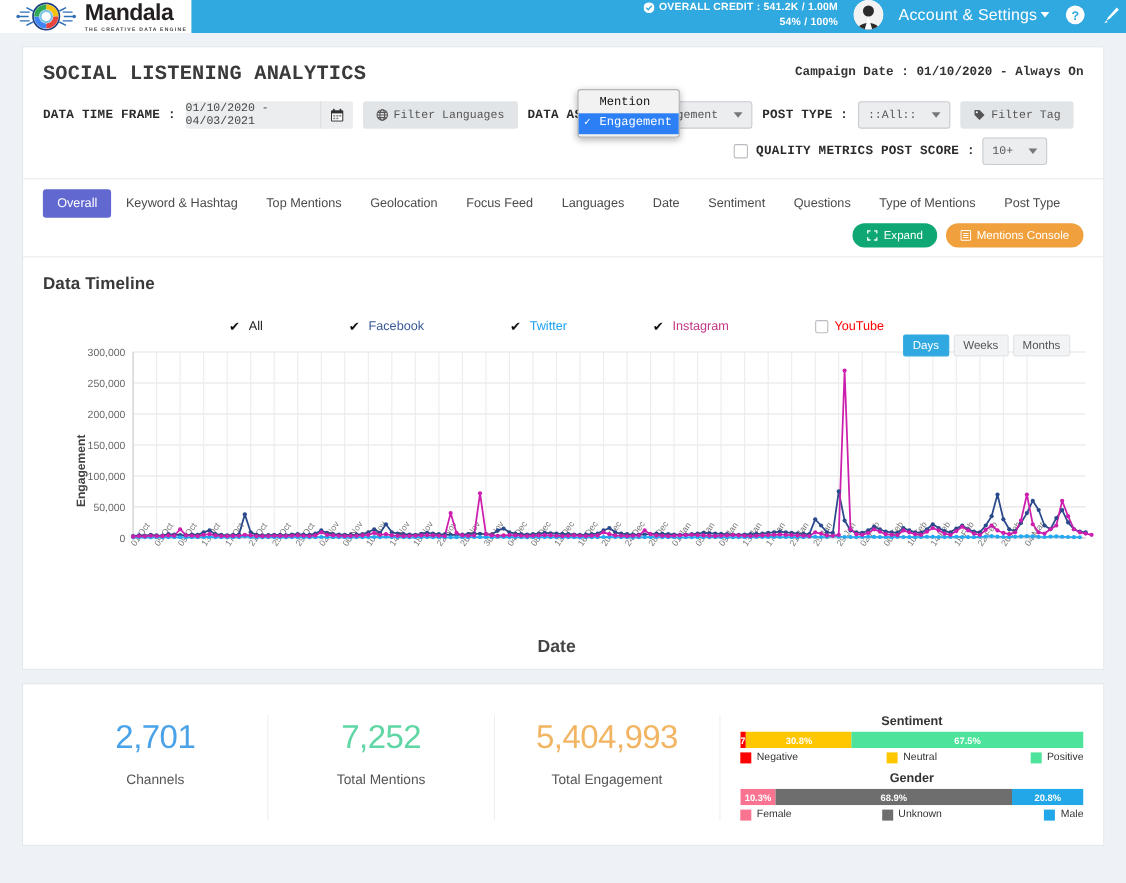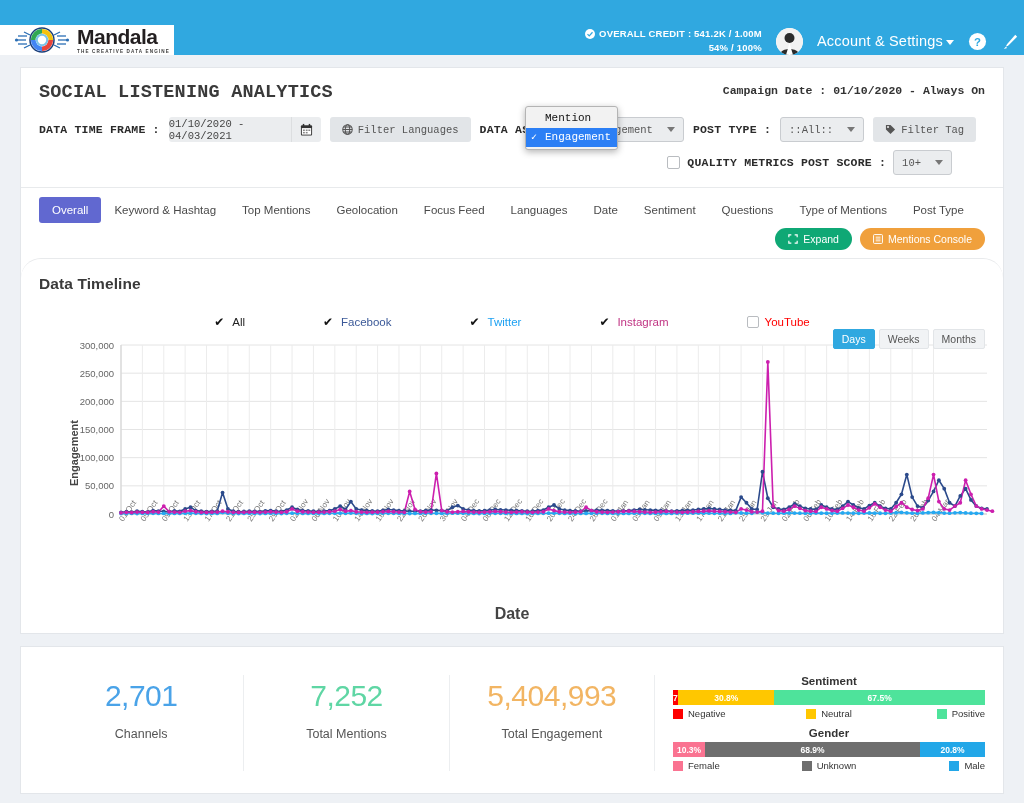--- a/index.html
+++ b/index.html
@@ -3,21 +3,21 @@
 <meta charset="utf-8">
 <style>
   * { box-sizing: border-box; margin: 0; padding: 0; }
   html, body {
     width: 1024px; height: 803px;
     font-family: "Liberation Sans", sans-serif;
     background: #eef1f5;
     overflow: hidden;
   }
   
-  .topbar { display: flex; height: 55px; background: #30a8e0; align-items: flex-end; }
+  .topbar { display: flex; height: 30px; background: #30a8e0; align-items: flex-start; }
   .logo-box {
     width: 174px; background: #ffffff; display: flex; align-items: center;
     padding-left: 14px; gap: 7px;
   }
   .logo-mark { width: 56px; height: 30px; flex: none; }
   .logo-text { display: flex; flex-direction: column; line-height: 1; }
   .logo-name { font-size: 21px; font-weight: bold; color: #231f20; letter-spacing: -0.5px; }
   .logo-tag { font-size: 4.6px; color: #3a3a3a; letter-spacing: 1.15px; margin-top: 3px; font-weight: bold;}
   .topbar-right {
     flex: 1; display: flex; align-items: center; justify-content: flex-end;
@@ -70,21 +70,21 @@
   
   .tabs-wrap { border-top: 1px solid #e8eaec; padding: 9px 18px 0 18px; position: relative; }
   .tabs { display: flex; align-items: center; gap: 0; }
   .tab { font-size: 11.5px; color: #4a4a4a; padding: 7px 13px; border-radius: 3px; white-space: nowrap;}
   .tab.active { background: #6168d0; color: #fff; }
   .tab-actions { display: flex; justify-content: flex-end; gap: 8px; margin-top: 5px; padding-bottom: 8px;}
   .pill { border-radius: 13px; height: 22px; display: flex; align-items: center; gap: 5px; padding: 0 13px; font-size: 10.5px; color: #fff; }
   .pill.green { background: #0fa875; }
   .pill.orange { background: #f0a03c; }
   
-  .chart-card { border-top: 1px solid #e8eaec; padding: 16px 18px 10px 18px; position: relative; border-radius: 20px;}
+  .chart-card { border-top: 1px solid #e8eaec; padding: 16px 30px 10px 18px; position: relative;}
   .sec-title { font-size: 15.5px; color: #3a3a3a; font-weight: bold; letter-spacing: .1px;}
   .legend { display: flex; justify-content: center; gap: 78px; margin-top: 22px; font-size: 11.5px; }
   .lg { display: flex; align-items: center; gap: 6px; }
   .lg .tick { font-size: 12px; color: #111; width: 12px; }
   .lg .box { width: 12px; height: 12px; border: 1px solid #b9bcc0; background: #fff; border-radius: 2px;}
   .plot-wrap { position: relative; margin-top: 10px; height: 228px; }
   .gran { position: absolute; right: 0; top: -10px; display: flex; gap: 4px; z-index: 5;}
   .gran span { font-size: 10.5px; padding: 3px 8px; background: #f1f3f5; border: 1px solid #e2e5e8; border-radius: 2px; color: #555;}
   .gran span.on { background: #30a8e0; border-color: #30a8e0; color: #fff; }
   .ylab {

